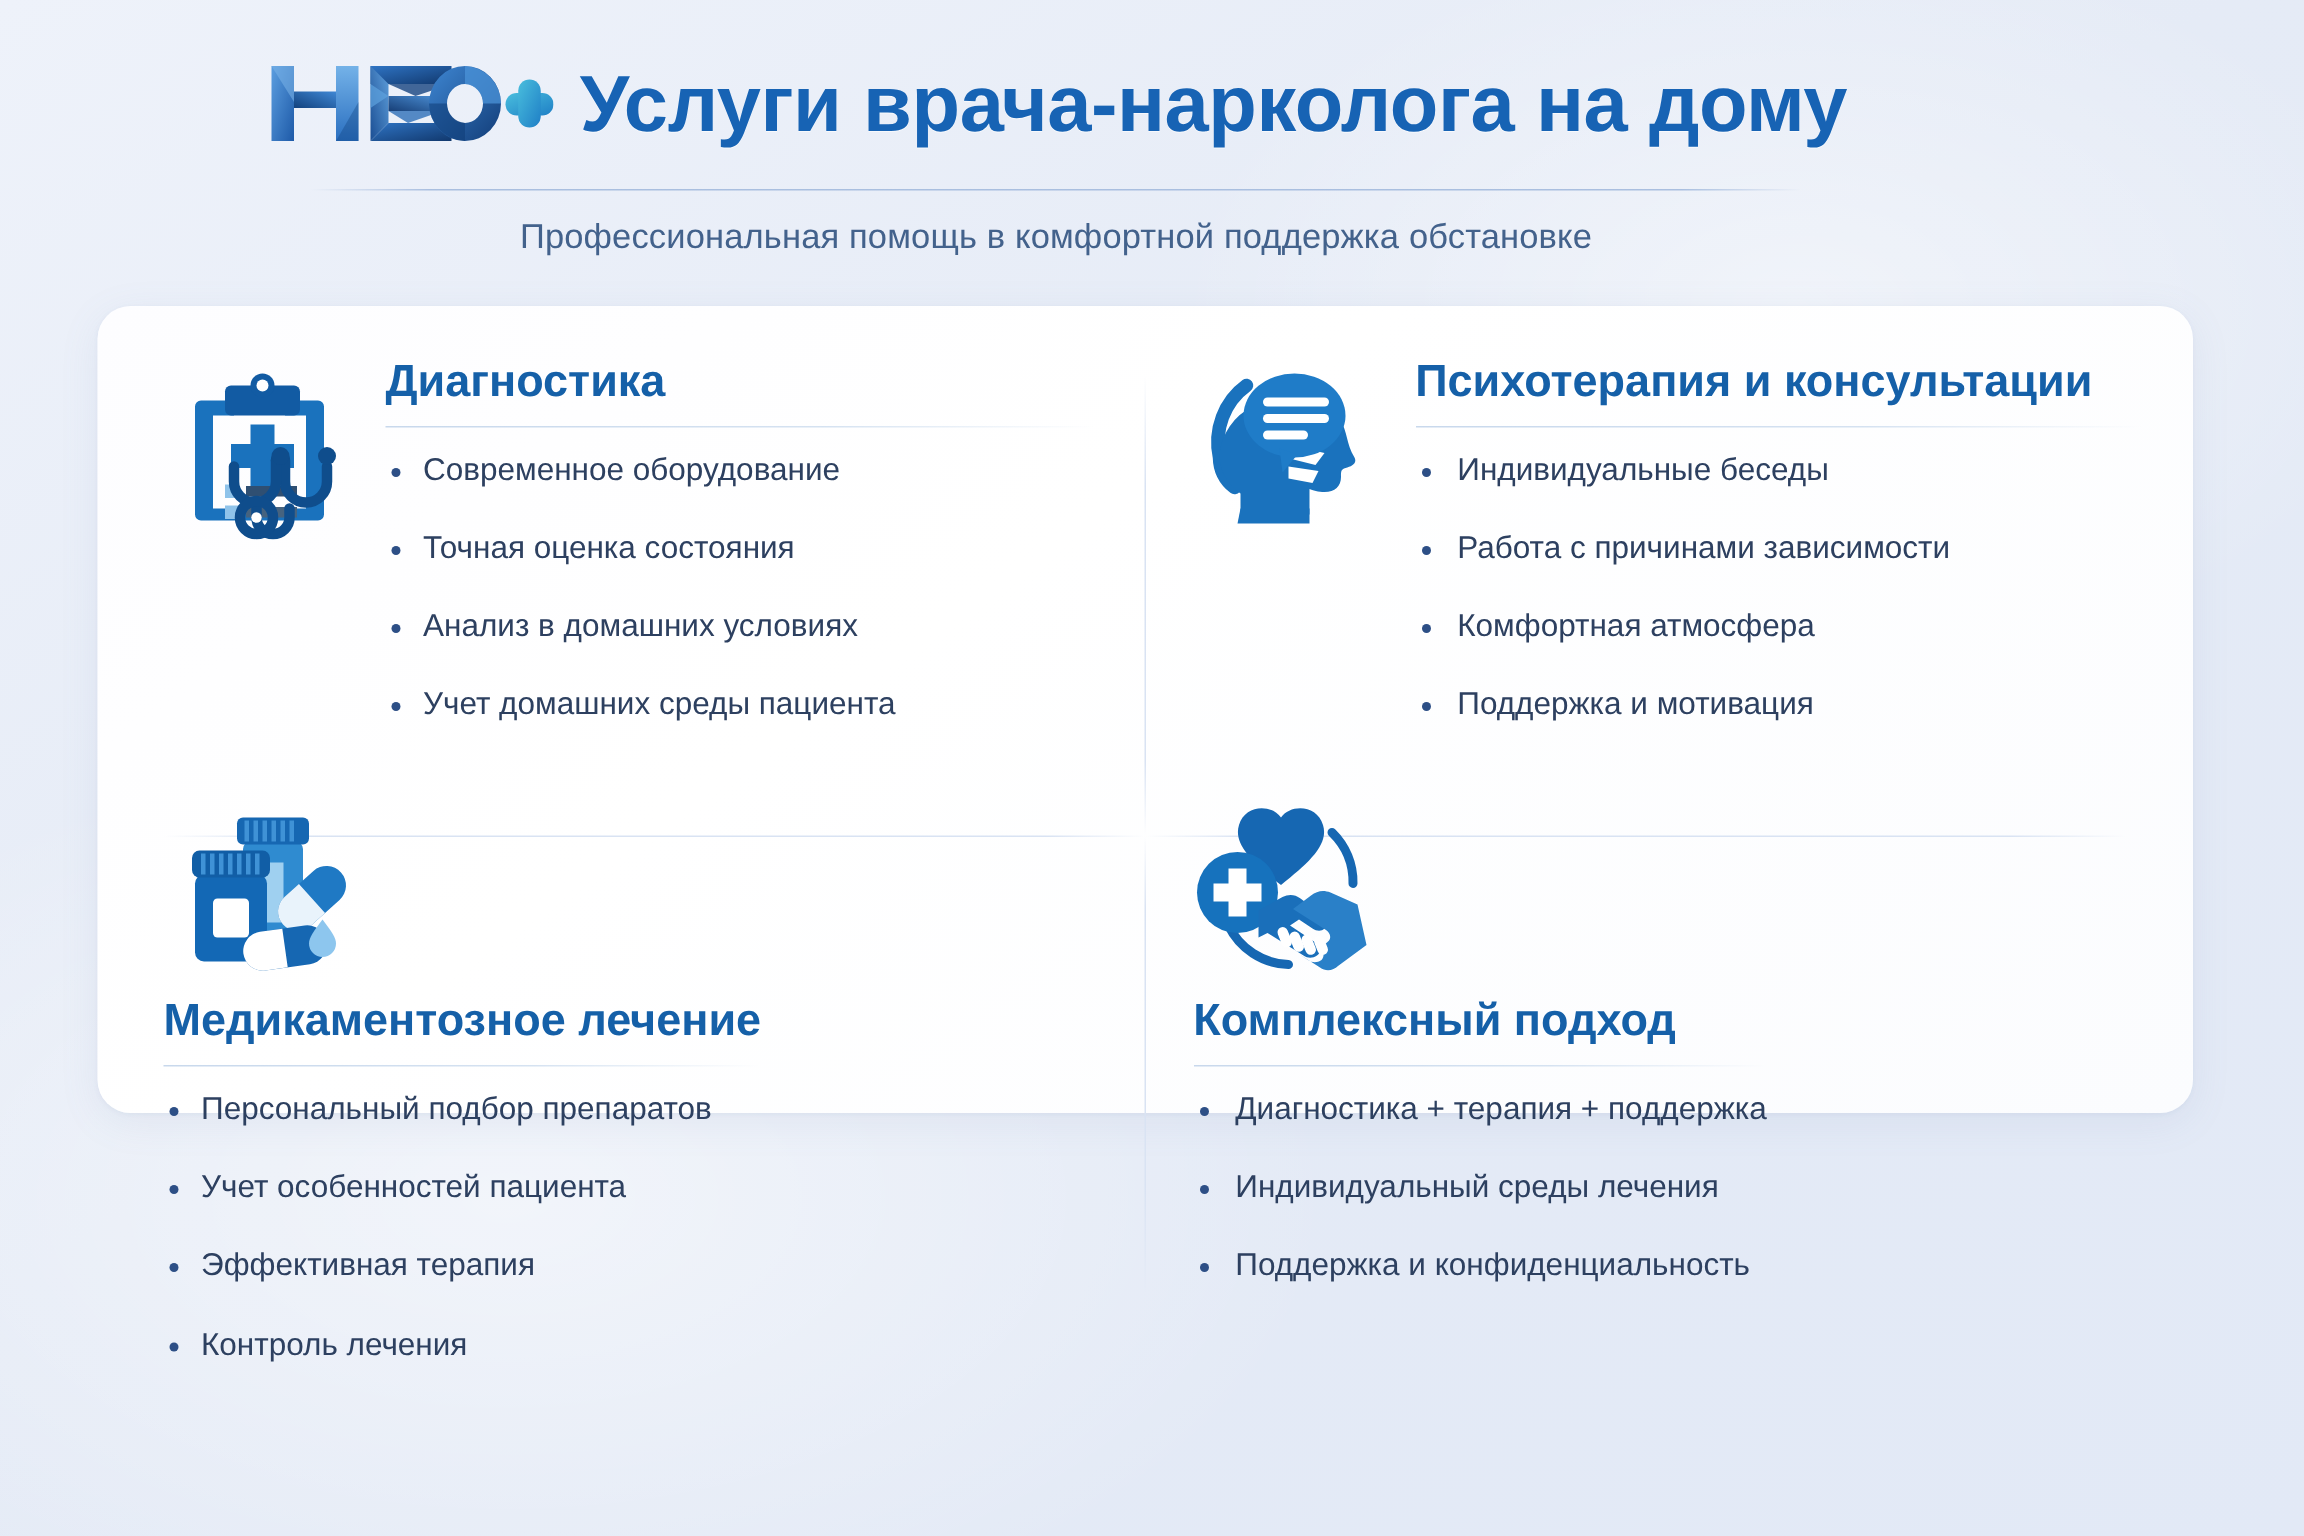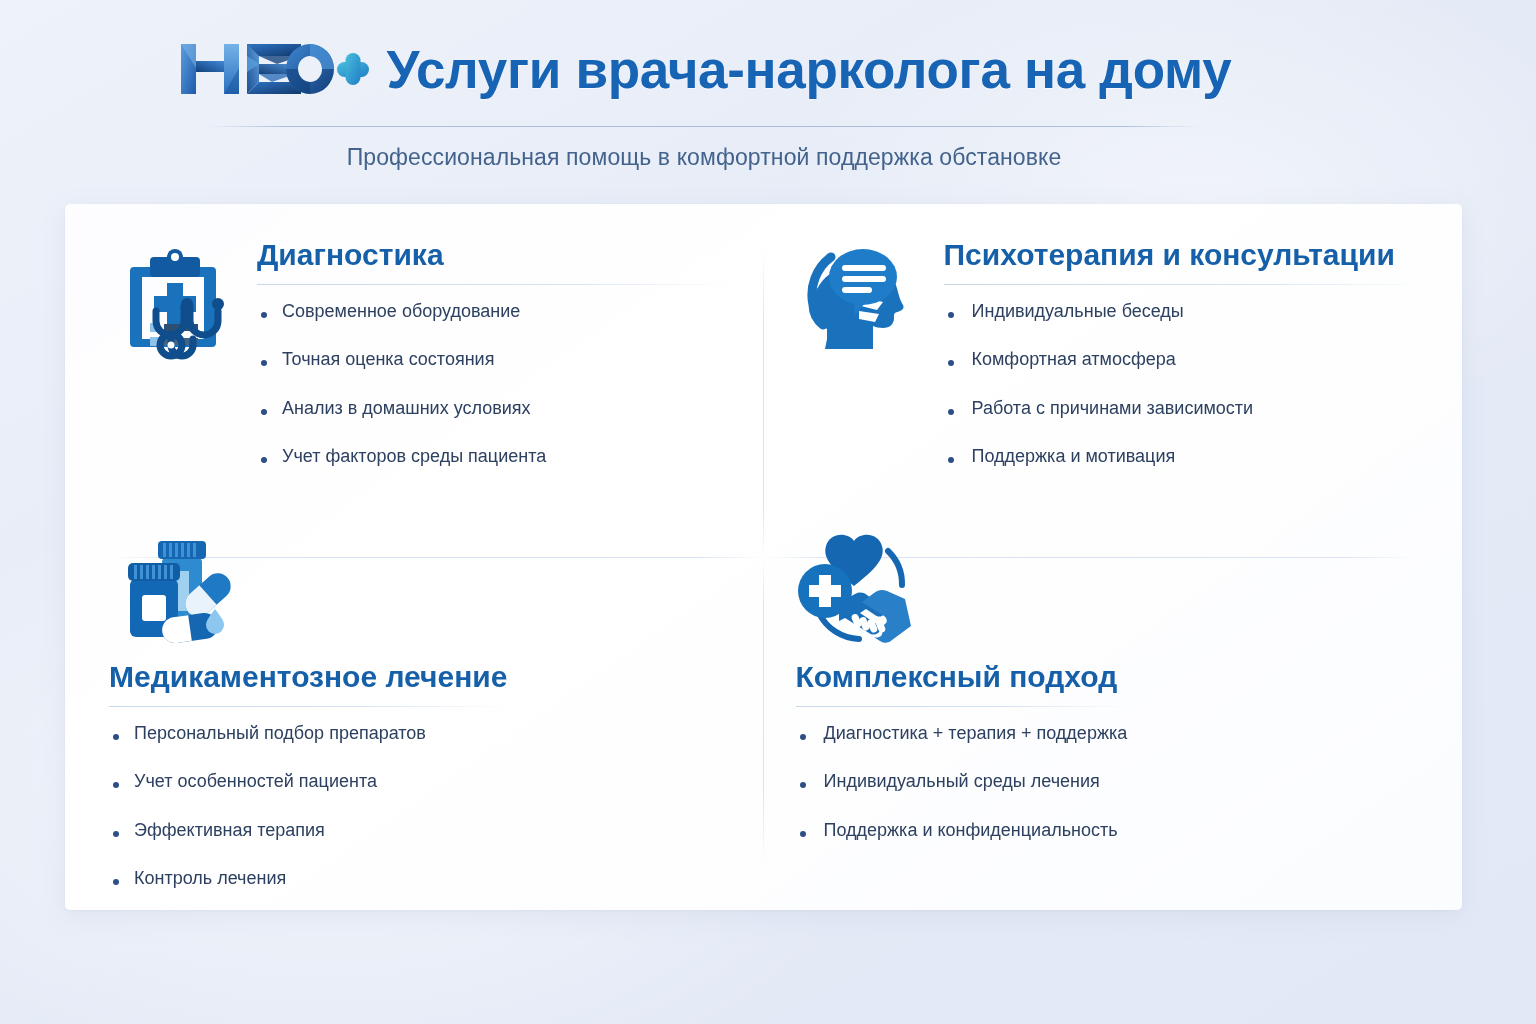--- a/index.html
+++ b/index.html
@@ -74,23 +74,23 @@
     letter-spacing: 0.1px;
     white-space: nowrap;
   }
 
   
   .panel {
     position: absolute;
     left: 65px;
     top: 204px;
     width: 1397px;
-    height: 706px;
+    height: 538px;
     background: linear-gradient(145deg, #fdfdff 0%, #ffffff 40%, #fbfcfe 100%);
-    border-radius: 5px;
+    border-radius: 22px;
     box-shadow: 0 6px 26px rgba(120,140,180,0.10), 0 1px 3px rgba(120,140,180,0.07);
   }
 
   .grid {
     position: absolute;
     inset: 0;
     display: grid;
     grid-template-columns: 1fr 1fr;
     grid-template-rows: 1fr 1fr;
   }
@@ -168,21 +168,21 @@
   }
   .bullets {
     list-style: none;
     margin: 0;
     padding: 0;
   }
   .bullets li {
     position: relative;
     padding-left: 25px;
     margin-bottom: 27px;
-    font-size: 18px;
+    font-size: 21px;
     color: #2d4060;
     line-height: 1.2;
     white-space: nowrap;
   }
   .bullets li:last-child { margin-bottom: 0; }
   .bullets li::before {
     content: "";
     position: absolute;
     left: 4px;
     top: 11px;
@@ -308,21 +308,21 @@
             <circle cx="59" cy="104" r="3.5" fill="#ffffff"></circle>
           </svg>
         </div>
         <div class="card-body">
           <div class="card-title">Диагностика</div>
           <div class="card-title-rule"></div>
           <ul class="bullets">
             <li>Современное оборудование</li>
             <li>Точная оценка состояния</li>
             <li>Анализ в домашних условиях</li>
-            <li>Учет факторов среды пациента</li>
+            <li>Учет домашних среды пациента</li>
           </ul>
         </div>
       </div>
 
       <div class="card col2">
         <div class="card-icon">
           <svg width="126" height="126" viewBox="0 0 126 126" aria-hidden="true">
 
             <path d="M40,16 a44,46 0 0,0 -18,48 a26,26 0 0,0 10,20" fill="none" stroke="#1a72bd" stroke-width="9" stroke-linecap="round"></path>
 
@@ -340,22 +340,22 @@
             <rect x="51" y="24" width="44" height="6" rx="3" fill="#ffffff"></rect>
             <rect x="51" y="35" width="44" height="6" rx="3" fill="#ffffff"></rect>
             <rect x="51" y="46" width="30" height="6" rx="3" fill="#ffffff"></rect>
           </svg>
         </div>
         <div class="card-body">
           <div class="card-title">Психотерапия и консультации</div>
           <div class="card-title-rule"></div>
           <ul class="bullets">
             <li>Индивидуальные беседы</li>
+            <li>Работа с причинами зависимости</li>
             <li>Комфортная атмосфера</li>
-            <li>Работа с причинами зависимости</li>
             <li>Поддержка и мотивация</li>
           </ul>
         </div>
       </div>
 
       <div class="card row2">
         <div class="card-icon">
           <svg width="126" height="126" viewBox="0 0 126 126" aria-hidden="true">
 
             <rect x="50" y="32" width="40" height="68" rx="5" fill="#2f8bd0"></rect>

